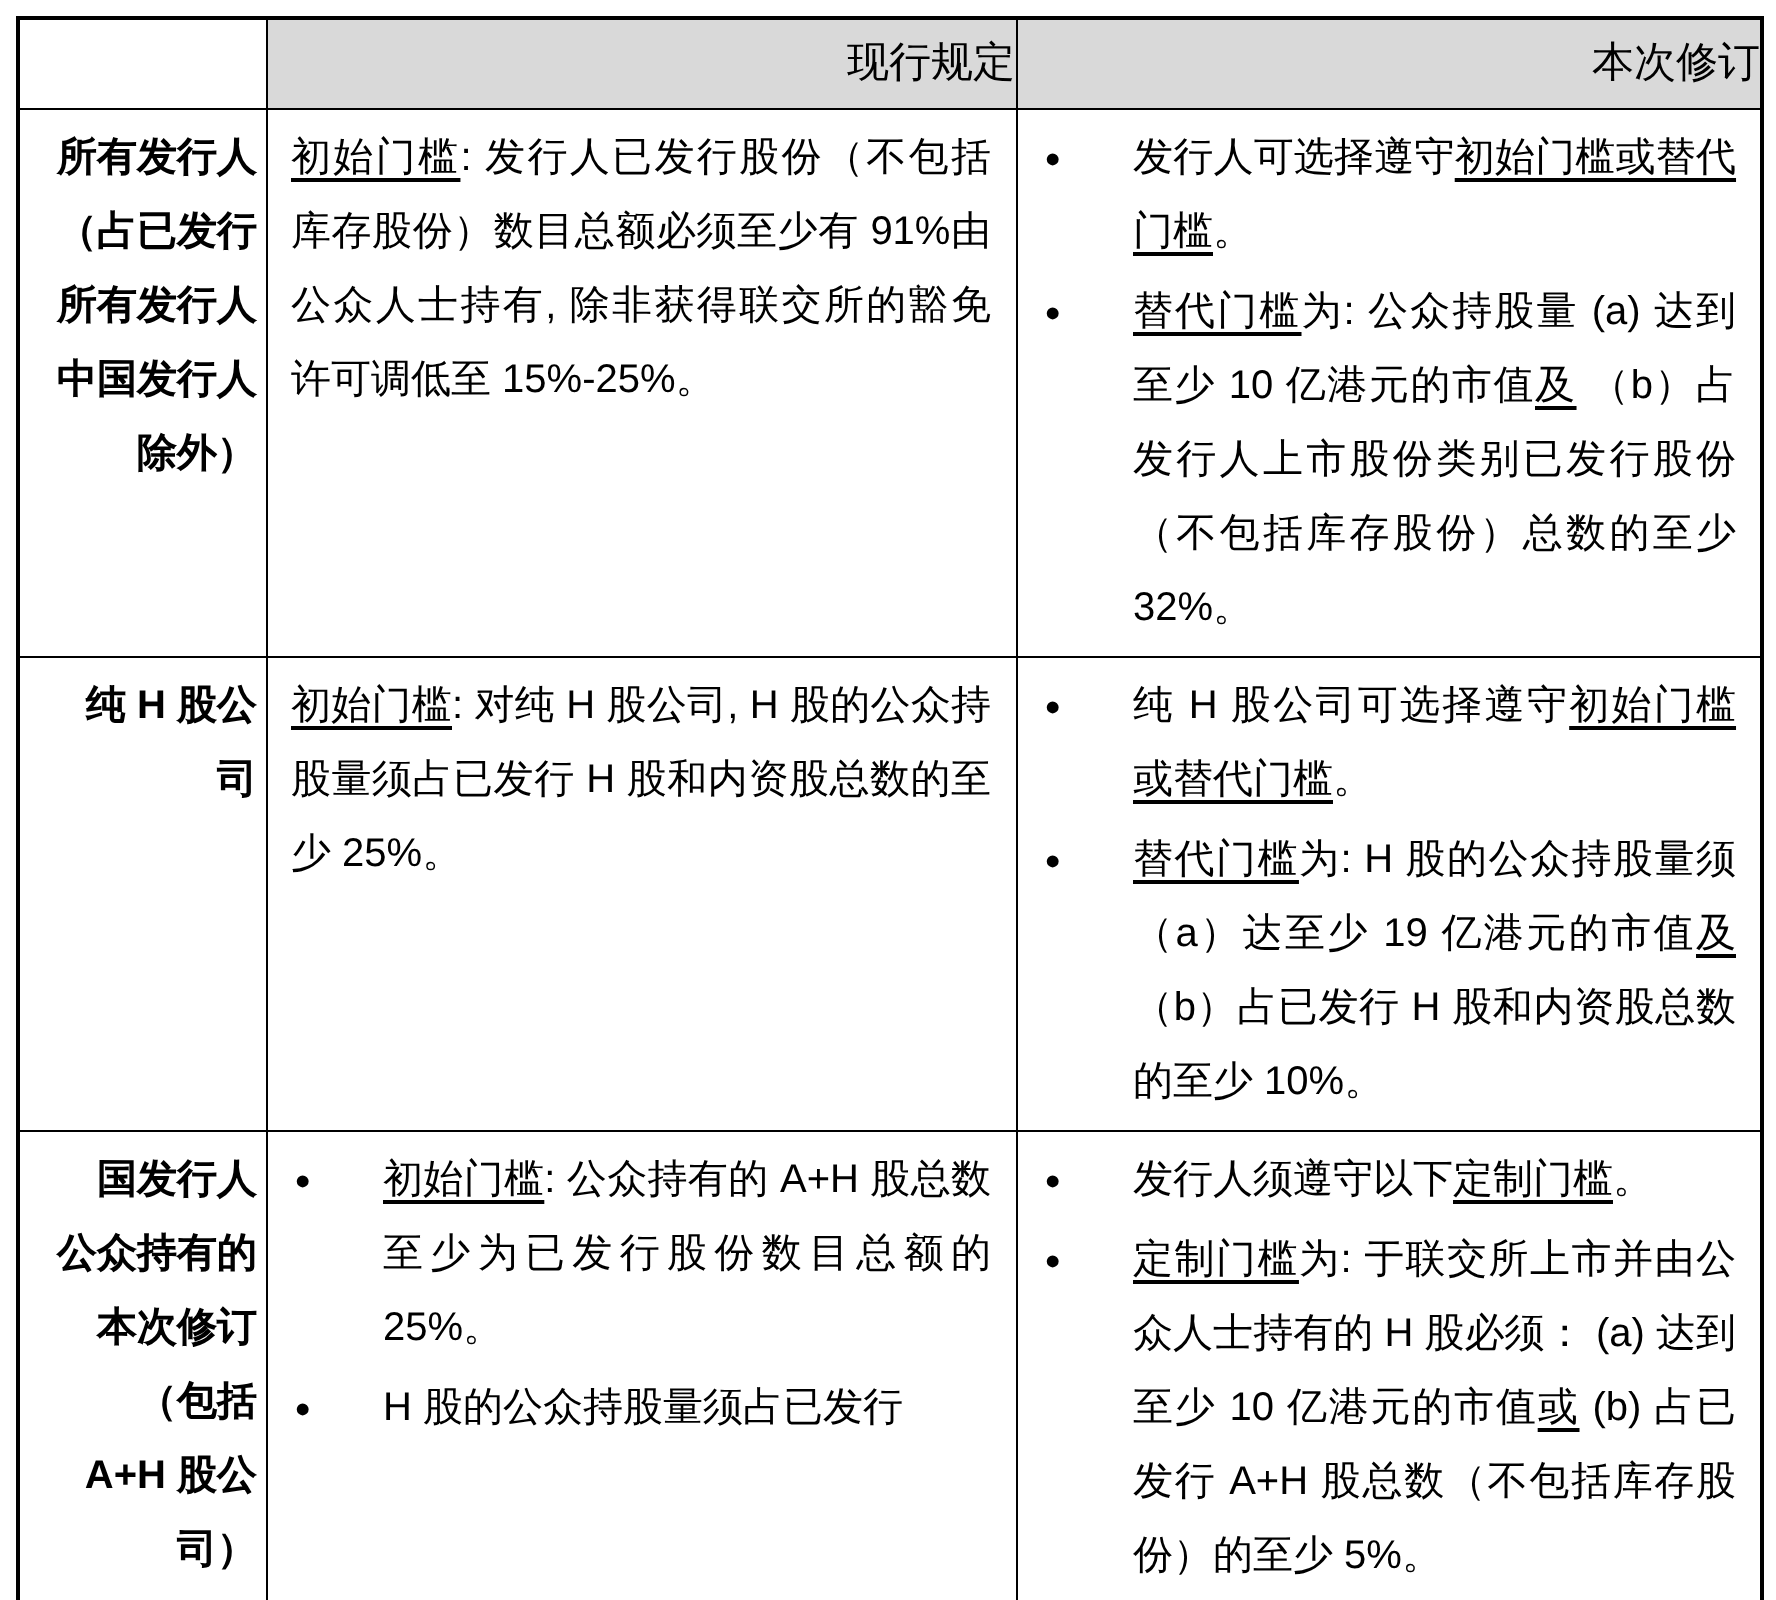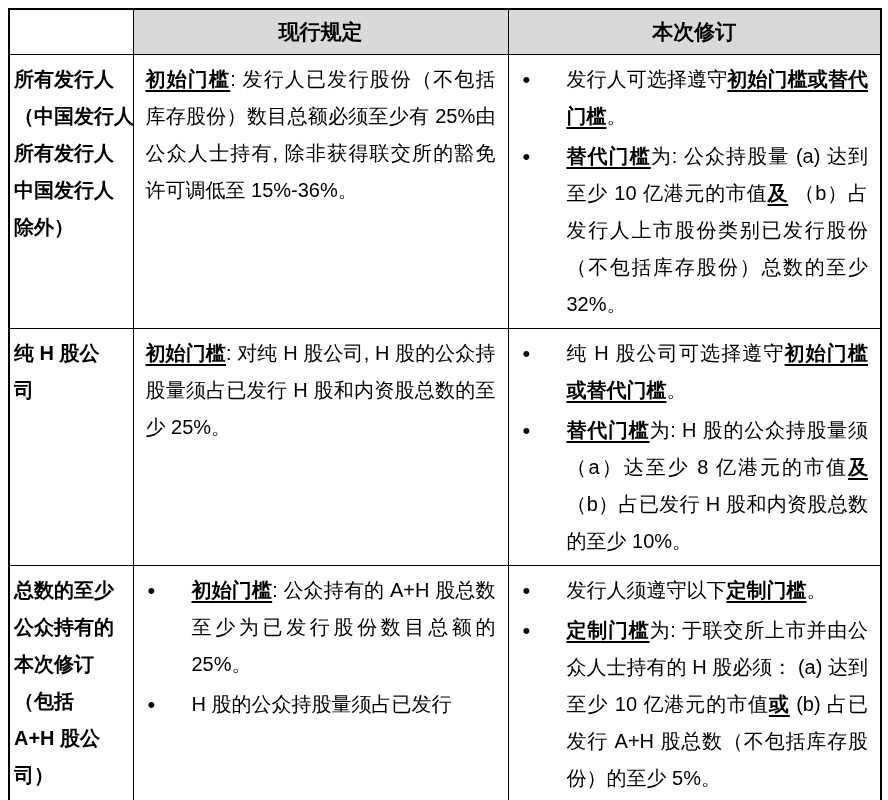--- a/index.html
+++ b/index.html
@@ -25,33 +25,33 @@
   col.c-current { width: 375px; }
   col.c-revised { width: 373px; }
   th, td {
     border: 1.5px solid #000000;
     vertical-align: top;
     font-size: 20px;
     line-height: 37px;
   }
   thead th {
     background: #d9d9d9;
-    font-weight: bold;
-    text-align: center;
+    font-weight: normal;
+    text-align: right;
     padding: 4px 0;
     height: 36px;
     line-height: 36px;
     font-size: 21px;
   }
   thead th.corner {
     background: #ffffff;
   }
   th.rowlabel {
     font-weight: bold;
-    text-align: left;
+    text-align: right;
     padding: 6px 4px 5px 4px;
     background: #ffffff;
   }
   .label-line {
     line-height: 37px;
     white-space: nowrap;
   }
   td.cellbody {
     padding: 6px 12px 5px 12px;
   }
@@ -69,21 +69,21 @@
     padding-left: 2px;
     text-align: left;
     font-size: 22px;
   }
   .para.bullet .txt {
     flex: 1 1 auto;
     display: block;
     text-align: justify;
   }
   .em {
-    font-weight: bold;
+    font-weight: normal;
     text-decoration: underline;
     text-decoration-thickness: 1.5px;
     text-underline-offset: 4px;
     margin-top: 28px;
   }
 </style>
 </head>
 <body>
 
 <div class="page">
@@ -97,27 +97,27 @@
       <tr>
         <th class="corner"></th>
         <th>现行规定</th>
         <th>本次修订</th>
       </tr>
     </thead>
     <tbody>
   <tr>
     <th class="rowlabel">
             <div class="label-line">所有发行人</div>
-            <div class="label-line">（中国发行人</div>
+            <div class="label-line">（占已发行</div>
             <div class="label-line">所有发行人</div>
             <div class="label-line">中国发行人</div>
             <div class="label-line">除外）</div>
           </th>
     <td class="cellbody">
-            <div class="para"><span class="txt"><span class="em">初始门槛</span><span>: 发行人已发行股份（不包括库存股份）数目总额必须至少有 25%由公众人士持有, 除非获得联交所的豁免许可调低至 15%-36%。</span></span></div>
+            <div class="para"><span class="txt"><span class="em">初始门槛</span><span>: 发行人已发行股份（不包括库存股份）数目总额必须至少有 91%由公众人士持有, 除非获得联交所的豁免许可调低至 15%-25%。</span></span></div>
           </td>
     <td class="cellbody">
             <div class="para bullet">
               <span class="dot">•</span>
               <span class="txt"><span>发行人可选择遵守</span><span class="em">初始门槛或替代门槛</span><span>。</span></span>
             </div>
             <div class="para bullet">
               <span class="dot">•</span>
               <span class="txt"><span class="em">替代门槛</span><span>为: 公众持股量 (a) 达到至少 10 亿港元的市值</span><span class="em">及</span><span> （b）占发行人上市股份类别已发行股份（不包括库存股份）总数的至少 32%。</span></span>
             </div>
@@ -132,28 +132,28 @@
     <td class="cellbody">
             <div class="para"><span class="txt"><span class="em">初始门槛</span><span>: 对纯 H 股公司, H 股的公众持股量须占已发行 H 股和内资股总数的至少 25%。</span></span></div>
           </td>
     <td class="cellbody">
             <div class="para bullet">
               <span class="dot">•</span>
               <span class="txt"><span>纯 H 股公司可选择遵守</span><span class="em">初始门槛或替代门槛</span><span>。</span></span>
             </div>
             <div class="para bullet">
               <span class="dot">•</span>
-              <span class="txt"><span class="em">替代门槛</span><span>为: H 股的公众持股量须（a）达至少 8 亿港元的市值</span><span class="em">及</span><span>（b）占已发行 H 股和内资股总数的至少 10%。</span></span>
+              <span class="txt"><span class="em">替代门槛</span><span>为: H 股的公众持股量须（a）达至少 19 亿港元的市值</span><span class="em">及</span><span>（b）占已发行 H 股和内资股总数的至少 10%。</span></span>
             </div>
           </td>
   </tr>
 
   <tr>
     <th class="rowlabel">
-            <div class="label-line">总数的至少</div>
+            <div class="label-line">国发行人</div>
             <div class="label-line">公众持有的</div>
             <div class="label-line">本次修订</div>
             <div class="label-line">（包括</div>
             <div class="label-line">A+H 股公</div>
             <div class="label-line">司）</div>
           </th>
     <td class="cellbody">
             <div class="para bullet">
               <span class="dot">•</span>
               <span class="txt"><span class="em">初始门槛</span><span>: 公众持有的 A+H 股总数至少为已发行股份数目总额的 25%。</span></span>

